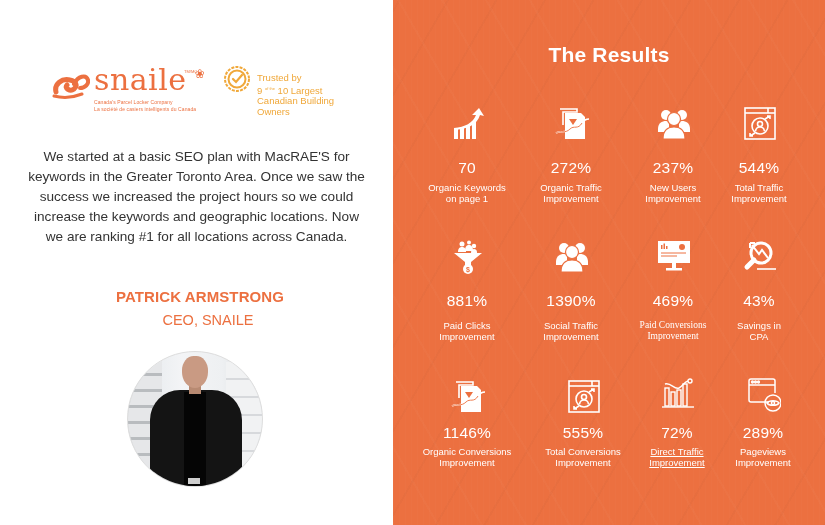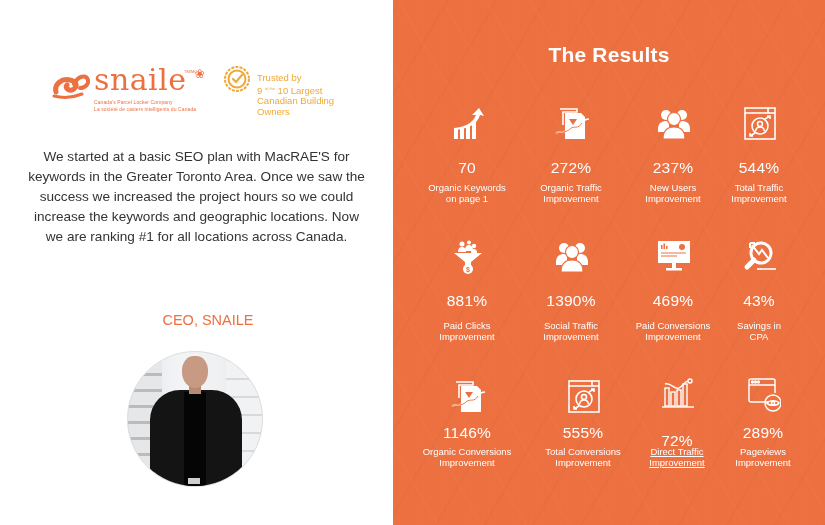--- a/index.html
+++ b/index.html
@@ -112,20 +112,21 @@
       <div class="trust-text">
         <div>Trusted by</div>
         <div><span>9</span> <span class="sup">of the</span> <span>10 Largest</span></div>
         <div>Canadian Building</div>
         <div>Owners</div>
       </div>
     </div>
   </div>
 
   <p class="quote">We started at a basic SEO plan with MacRAE'S for keywords in the Greater Toronto Area. Once we saw the success we increased the project hours so we could increase the keywords and geographic locations. Now we are ranking #1 for all locations across Canada.</p>
+  <div class="person-name">PATRICK ARMSTRONG</div>
   <div class="person-title">CEO, SNAILE</div>
 
   <div class="photo">
     <div class="building-l"></div>
     <div class="building-r"></div>
     <div class="body"></div>
     <div class="shirt"></div>
     <div class="neck"></div>
     <div class="head"></div>
     <div class="buckle"></div>
@@ -254,21 +255,21 @@
           <rect x="6.5" y="3.5" width="1.5" height="5.5" fill="#ec7040"></rect>
           <rect x="9" y="6" width="1.5" height="3" fill="#ec7040"></rect>
           <circle cx="25" cy="7" r="3" fill="#ec7040"></circle>
           <line x1="4" y1="13" x2="29" y2="13" stroke="#ec7040" stroke-width="1"></line>
           <line x1="4" y1="16" x2="20" y2="16" stroke="#ec7040" stroke-width="1"></line>
           <rect x="15" y="23" width="4" height="5" fill="#fff"></rect>
           <rect x="9" y="28" width="16" height="2.5" fill="#fff"></rect>
         </svg>
     </div>
     <div class="value">469%</div>
-    <div class="label" style="top:80px;">
+    <div class="label" style="top:80px;font-family:Liberation Serif, serif;">
         <div>Paid Conversions</div>
         <div>Improvement</div>
       </div>
   </div>
 
   <div class="stat" style="left:314px; top:240px;">
     <div class="icon">
       <svg viewBox="0 0 34 34" fill="none" stroke="#fff">
           <circle cx="18" cy="13" r="10" stroke-width="3"></circle>
           <path d="M9 5 L16 14 L19 10 L25 18" stroke-width="2"></path>
@@ -326,21 +327,21 @@
       <svg viewBox="0 0 34 34" fill="none" stroke="#fff" stroke-width="1.4">
           <rect x="4" y="10" width="4" height="18"></rect>
           <rect x="10" y="14" width="4" height="14"></rect>
           <rect x="16" y="12" width="4" height="16"></rect>
           <rect x="22" y="6" width="4" height="22"></rect>
           <line x1="1" y1="29" x2="33" y2="29"></line>
           <path d="M4 6 C10 4 13 12 18 10 C22 8 23 4 27 3"></path>
           <circle cx="29" cy="3" r="2"></circle>
         </svg>
     </div>
-    <div class="value" style="top:54px;">72%</div>
+    <div class="value" style="top:46px;">72%</div>
     <div class="label" style="top:68px;text-decoration:underline;">
         <div>Direct Traffic</div>
         <div>Improvement</div>
       </div>
   </div>
 
   <div class="stat" style="left:318px; top:378px;">
     <div class="icon">
       <svg viewBox="0 0 34 34" fill="none" stroke="#fff" stroke-width="1.5">
           <path d="M22 24 H4 C2.5 24 2 23 2 22 V3 C2 2 2.5 1 4 1 H26 C27.5 1 28 2 28 3 V15"></path>

